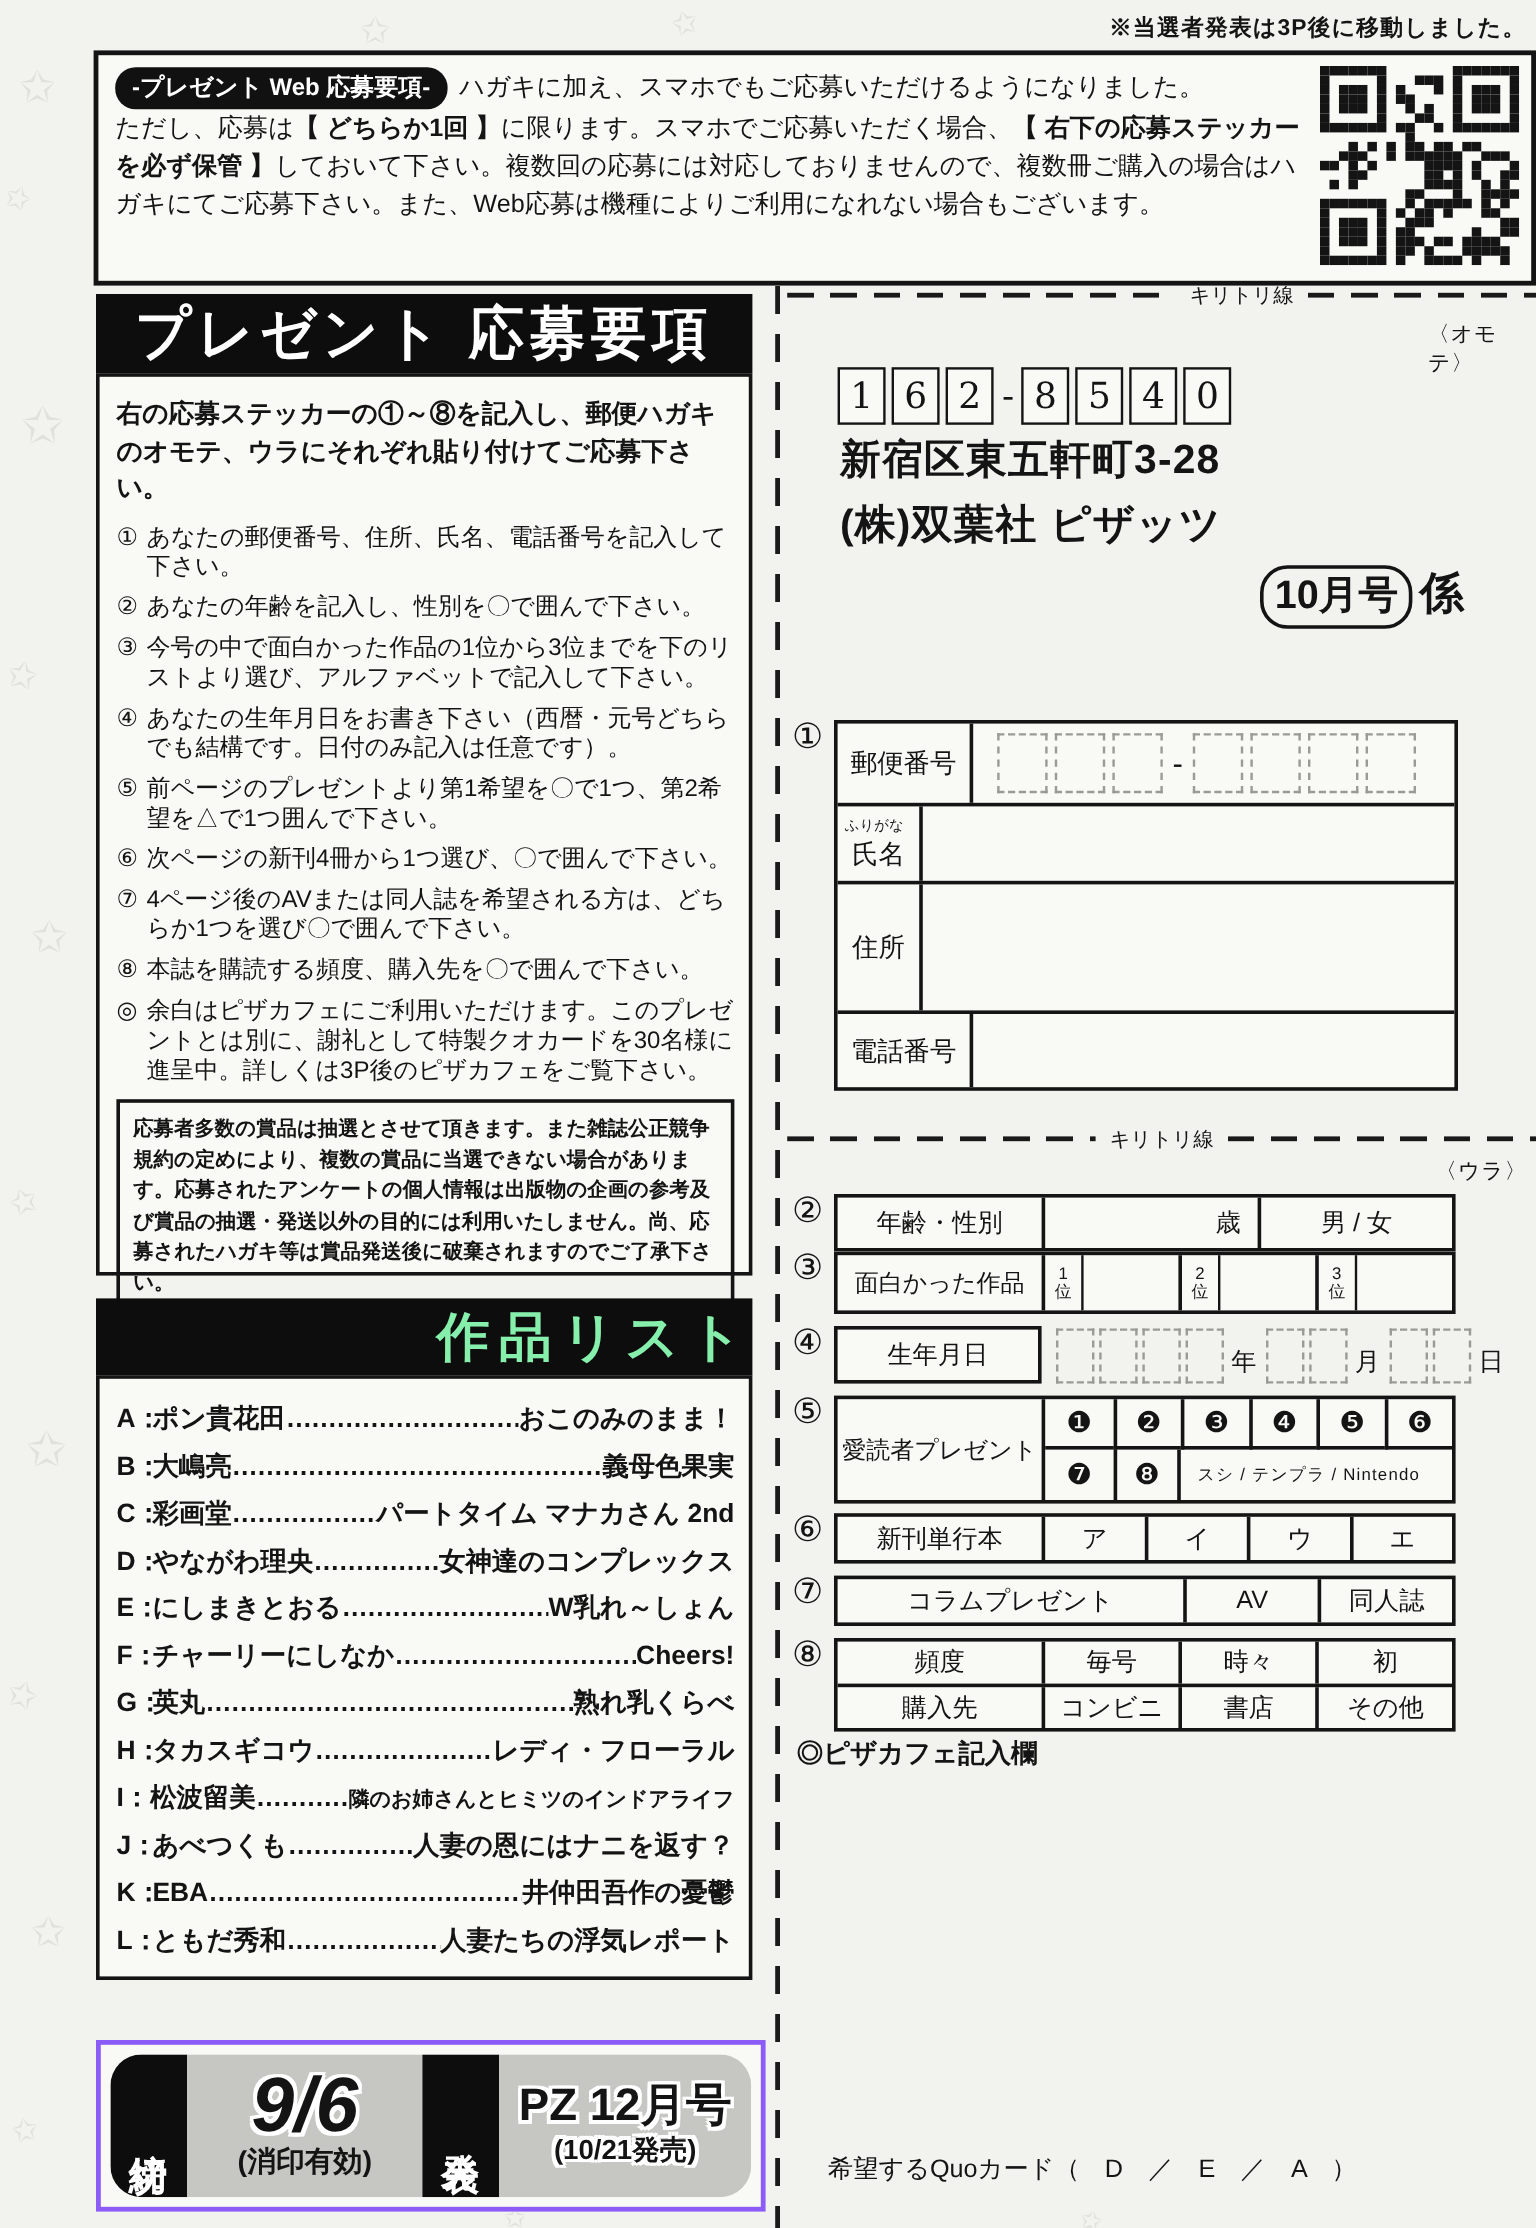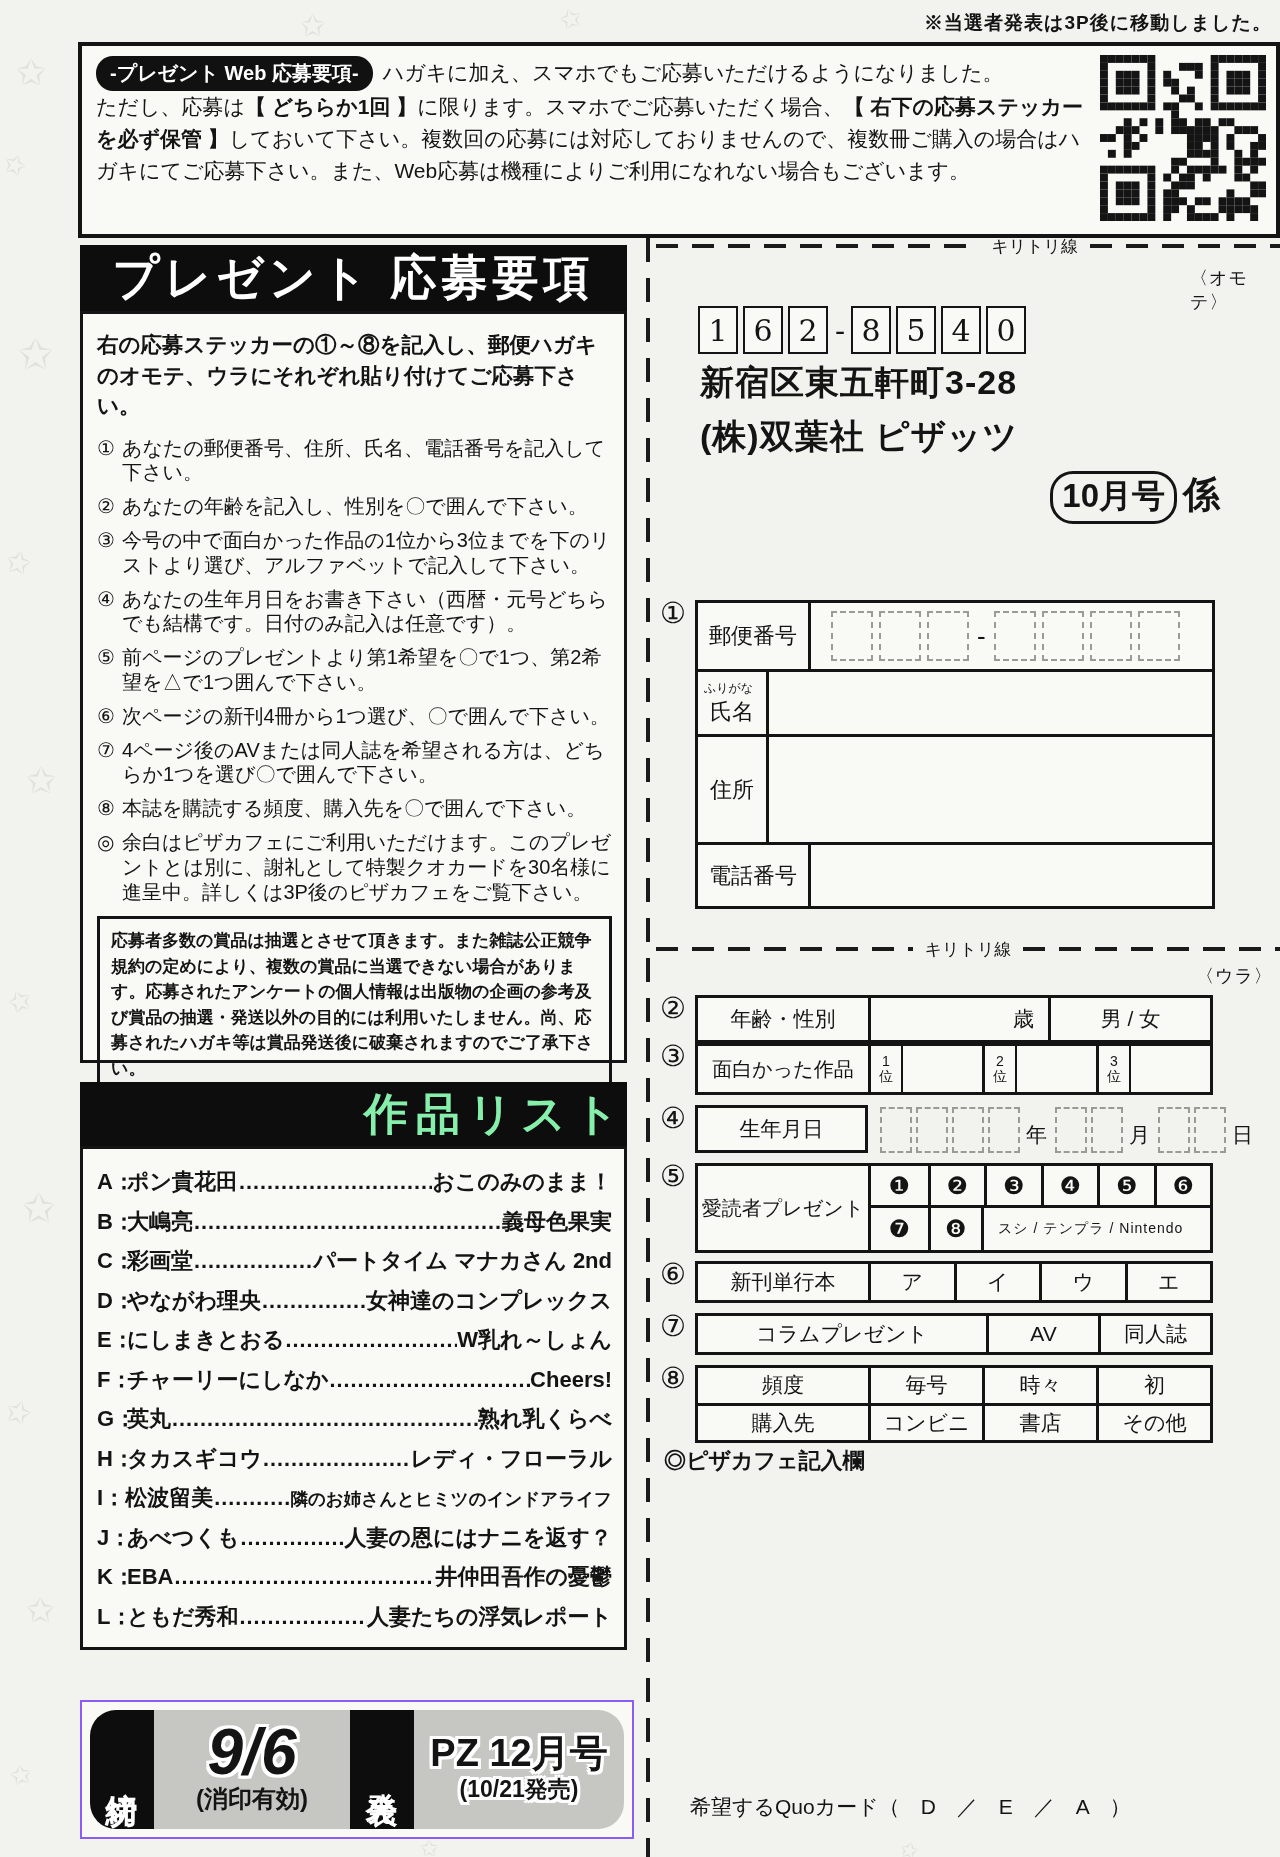--- a/index.html
+++ b/index.html
@@ -41,21 +41,21 @@
   .works-titlebar span{font-size:44px;font-weight:900;letter-spacing:8px;}
   .works-box{left:80px;top:1146px;width:547px;height:504px;border:3px solid #141414;
              padding:18px 12px 0 14px;box-sizing:border-box;z-index:1;}
   .work-line{display:flex;align-items:baseline;height:39.5px;font-size:22px;font-weight:700;white-space:nowrap;}
   .work-key{width:30px;}
   .leader{flex:1 1 auto;min-width:14px;overflow:hidden;}
   .leader::before{content:"……………………………………………………………………";letter-spacing:-1px;}
   .work-line.tight .work-title{font-size:17.5px;}
 
   
-  .dl-box{left:80px;top:1700px;width:550px;height:135px;border:2px solid #8b5cf6;z-index:2;}
+  .dl-box{left:80px;top:1700px;width:550px;height:135px;border:4px solid #8b5cf6;z-index:2;}
   .dl-inner{position:absolute;left:8px;top:8px;right:8px;bottom:8px;display:flex;
             border-radius:26px;overflow:hidden;}
   .dl-black{background:#0d0d0d;display:flex;align-items:center;justify-content:center;flex:0 0 64px;}
   .dl-gray{background:#c6c6c3;display:flex;flex-direction:column;align-items:center;justify-content:center;}
   .dl-g1{flex:0 0 196px;}
   .dl-g2{flex:1;}
   .vtext{writing-mode:vertical-rl;text-orientation:upright;color:#fff;font-weight:900;
          font-size:32px;letter-spacing:3px;}
   .outline{text-shadow:-3px -3px 0 #fff,3px -3px 0 #fff,-3px 3px 0 #fff,3px 3px 0 #fff,
            0 -3px 0 #fff,0 3px 0 #fff,-3px 0 0 #fff,3px 0 0 #fff;}

